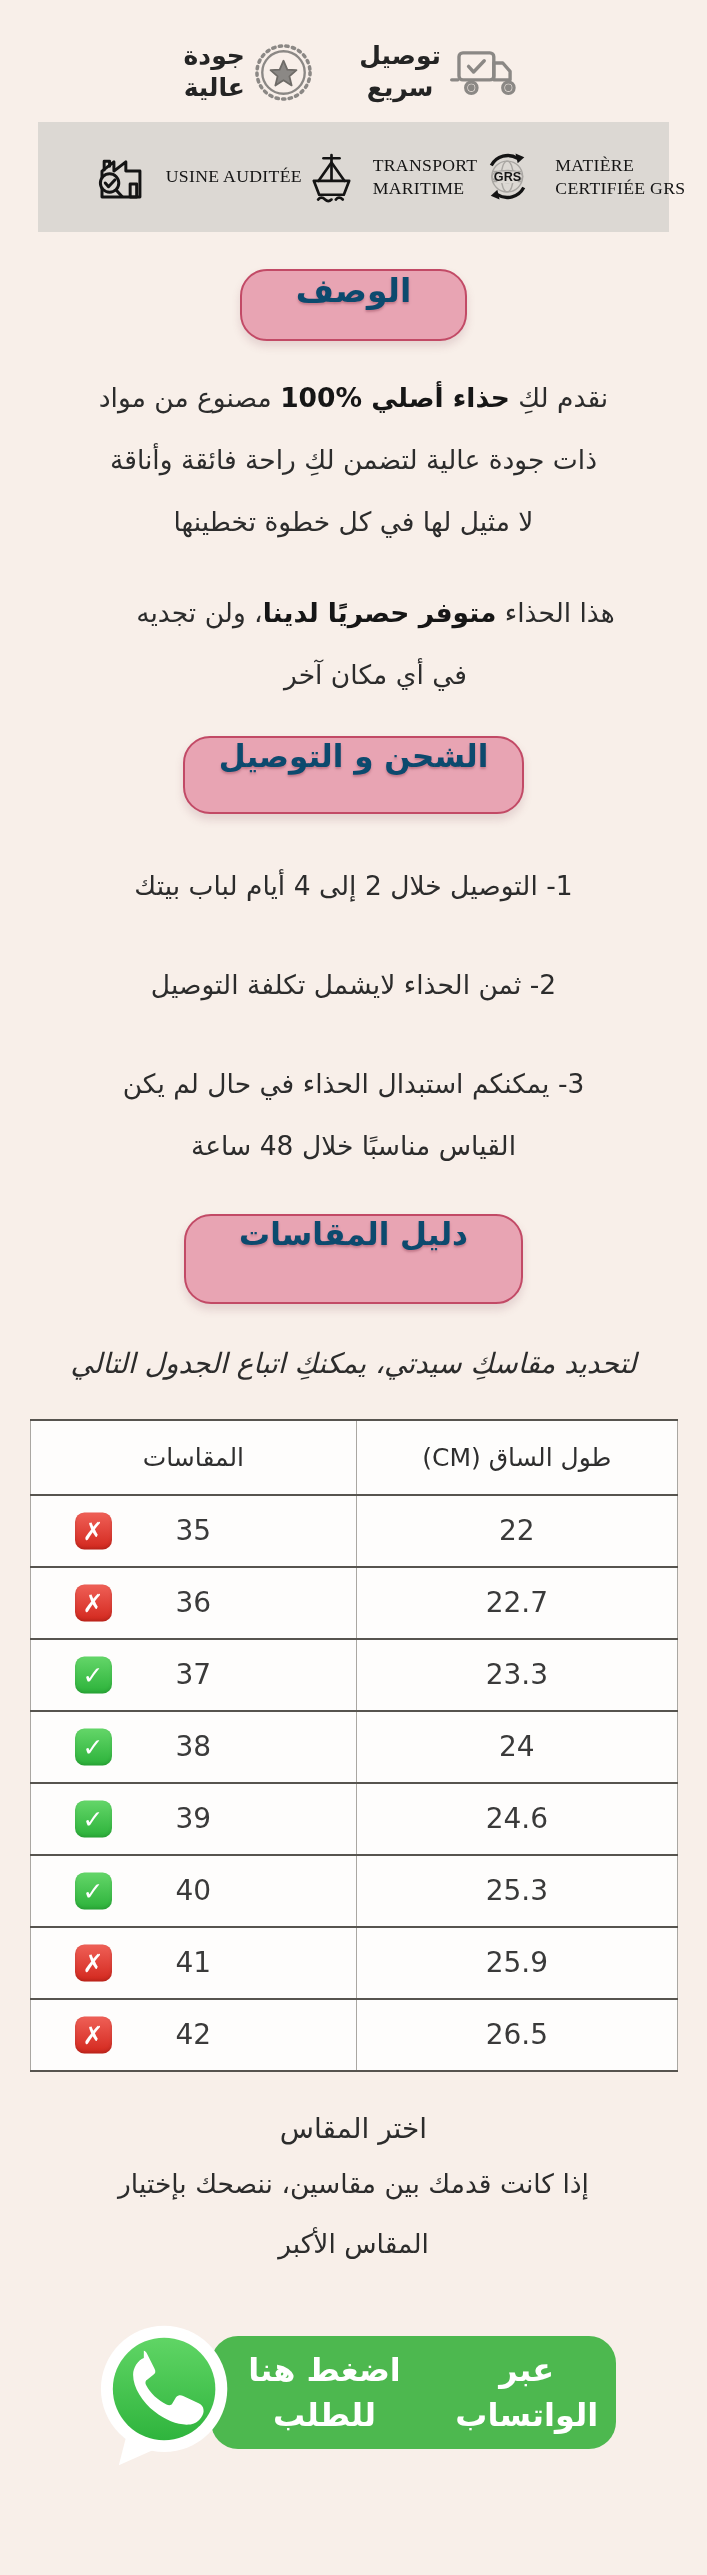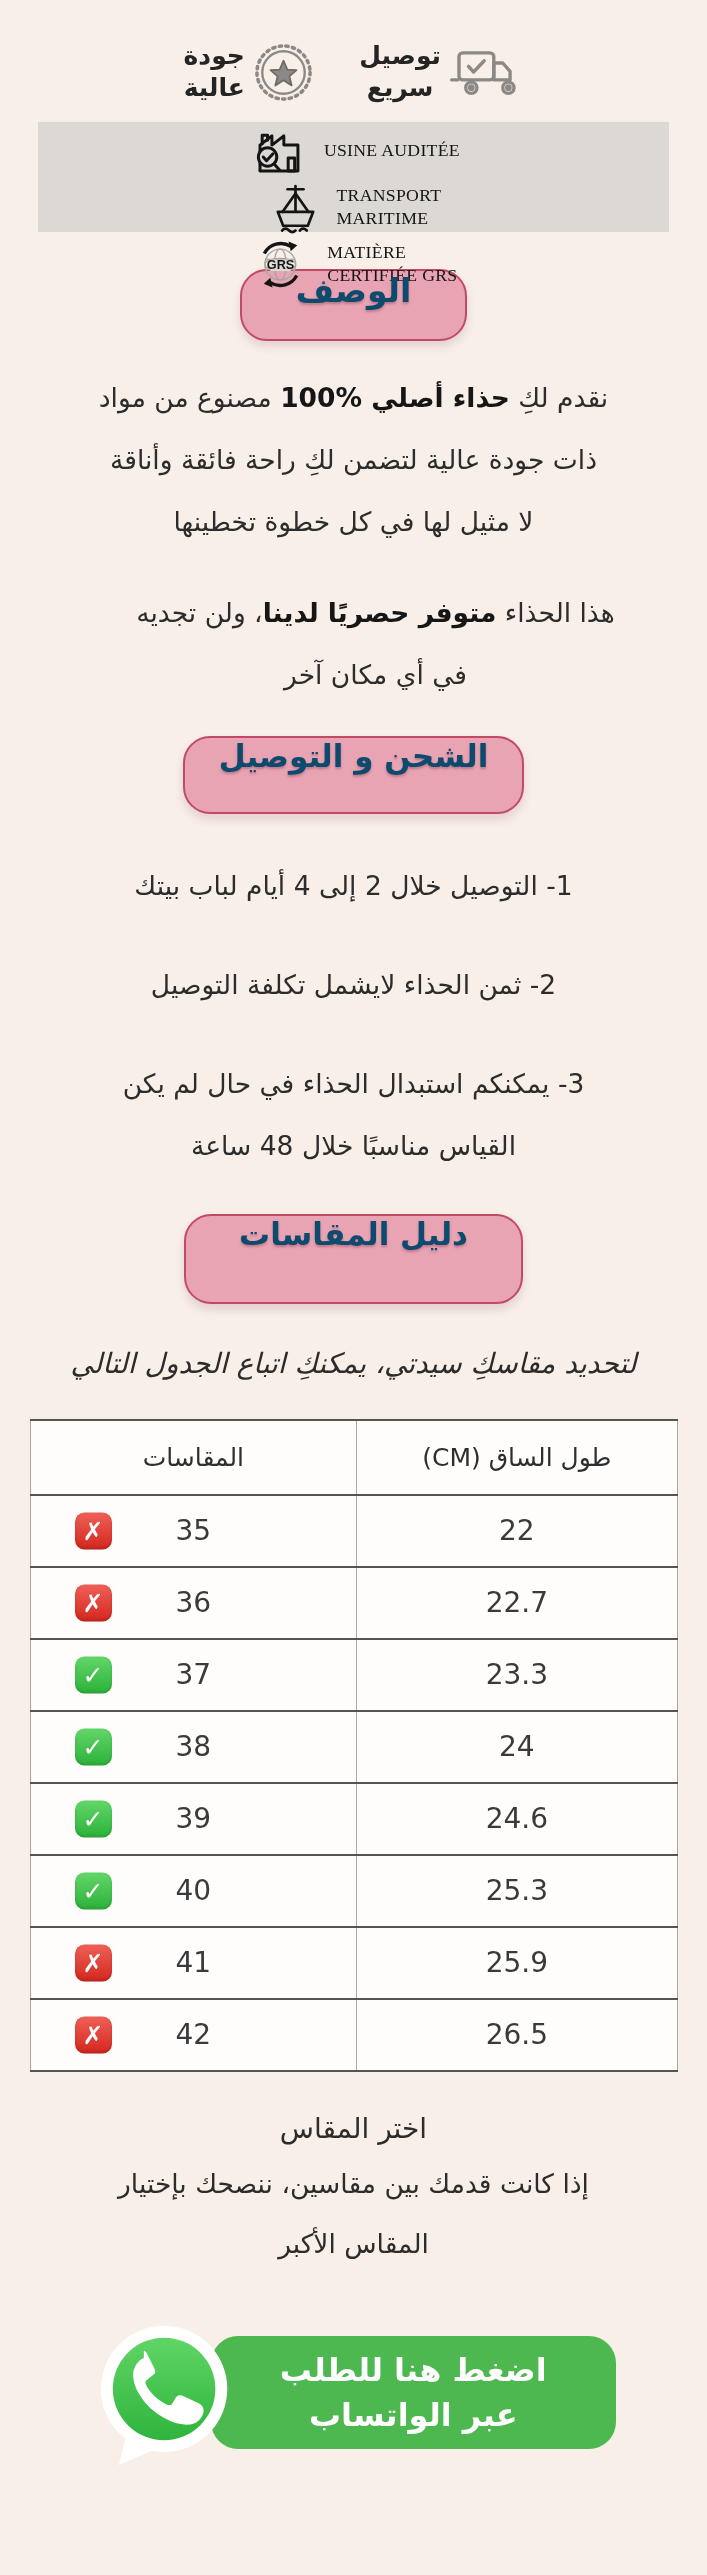--- a/index.html
+++ b/index.html
@@ -16,21 +16,21 @@
     direction:rtl;
   }
   
   .badges{display:flex;justify-content:center;align-items:center;gap:46px;padding-top:40px;}
   .badge{display:flex;align-items:center;gap:9.4px;}
   .badge svg{display:block;flex:0 0 auto;}
   .badge-text{font-size:25px;font-weight:bold;line-height:1.28;text-align:center;color:#242424;}
   
   .cert-bar{
     direction:ltr;margin:17.7px 38px 0;height:110px;background:var(--c-cert-bar-bg,#dcd8d3);
-    display:flex;align-items:center;justify-content:space-between;padding:0 51px;flex-direction:column;
+    display:flex;align-items:center;justify-content:space-between;padding:0 51px;
   }
   .cert-item{display:flex;align-items:center;gap:11.8px;}
   .cert-text{font-family:"Liberation Serif",serif;font-size:17.7px;line-height:1.3;color:#141414;letter-spacing:0.3px;white-space:nowrap;}
   
   .pill{
     margin:0 auto;background:var(--c-pink-fill,#e8a4b3);border:2.9px solid var(--c-pink-border,#c24a66);
     border-radius:27px;color:#0c4a6e;font-weight:bold;display:flex;justify-content:center;
     text-shadow:0 1.8px 2.4px rgba(120,40,60,.35);box-shadow:0 5.3px 8.3px rgba(140,80,95,.18);
   }
   .pill-desc{width:227px;height:72px;font-size:33px;margin-top:37px;}
@@ -63,21 +63,21 @@
   .mark.ok{background:linear-gradient(180deg,#64d669,var(--c-mark-green,#2cb23a));box-shadow:inset 0 -1.8px 3.5px rgba(0,0,0,.12);}
   .mark.no{background:linear-gradient(180deg,#ef6057,var(--c-mark-red,#d3281e));box-shadow:inset 0 -1.8px 3.5px rgba(0,0,0,.15);}
   
   .choose{margin-top:38px;text-align:center;font-size:28px;font-weight:normal;line-height:37px;}
   .advice{margin-top:7px;text-align:center;font-size:26.5px;line-height:60px;}
   
   .wa-wrap{position:relative;width:531px;height:149px;margin:47px auto 0;direction:ltr;cursor:pointer;}
   .wa-rect{
     position:absolute;left:123px;right:3.5px;top:15.3px;height:113px;
     background:var(--c-whatsapp-green,#4db84f);border-radius:27px;
-    display:flex;flex-direction:column;align-items:center;justify-content:center;
+    display:flex;flex-direction:row;align-items:center;justify-content:center;
     font-size:32px;font-weight:bold;color:#fff;line-height:45px;text-align:center;
   }
   .wa-logo{position:absolute;left:0;top:0;width:151px;height:149px;}
 </style>
 </head>
 <body>
 
 <div class="badges">
 
 

